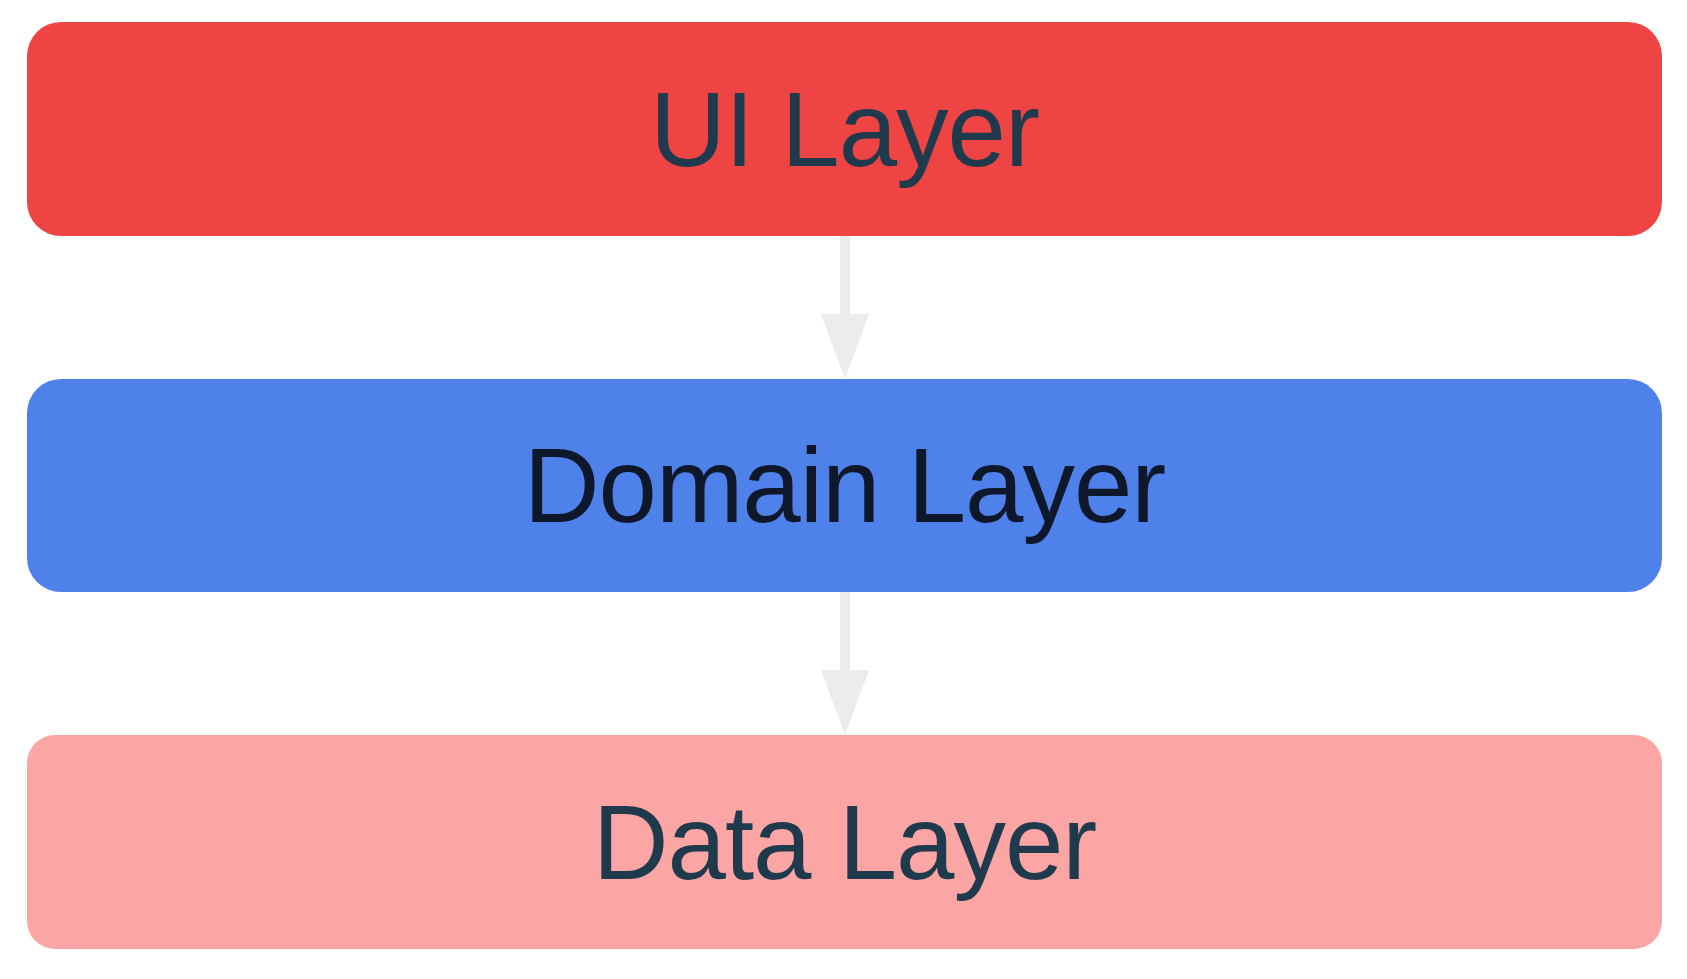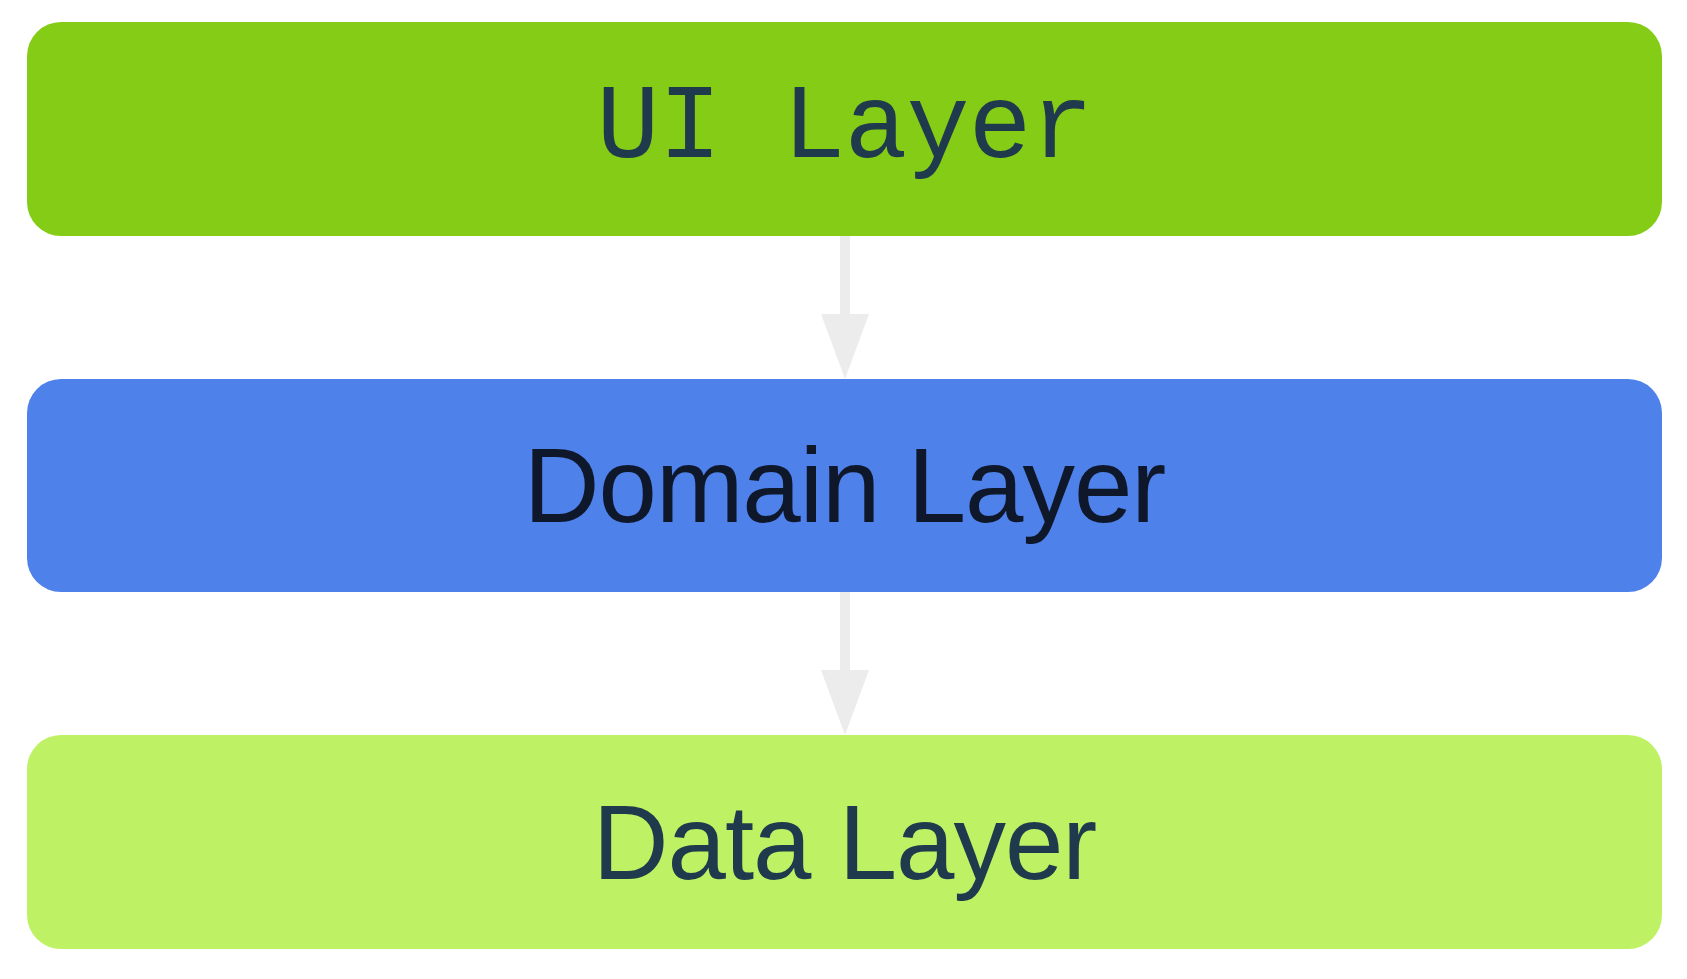--- a/index.html
+++ b/index.html
@@ -41,21 +41,21 @@
     align-items: stretch;
     justify-content: center;
   }
   .arrow-gap svg { display: block; }
 </style>
 </head>
 <body style="background-color: rgb(255, 255, 255);">
 
 <div class="canvas">
 
-  <div class="layer-box layer-box--top" style="background-color: #84cc16; font-family: Liberation Mono, monospace;">
+  <div class="layer-box layer-box--top" style="background-color: #ef4444;">
     <span class="layer-label" style="color: rgb(31, 58, 76);">UI Layer</span>
   </div>
 
   <div class="arrow-gap" style="color: rgb(236, 236, 236);">
     <svg width="48" height="143" viewBox="0 0 48 143" aria-hidden="true">
       <rect x="19" y="0" width="10" height="80" fill="currentColor"></rect>
       <polygon points="0,78 48,78 24,143" fill="currentColor"></polygon>
     </svg>
   </div>
 
@@ -63,17 +63,17 @@
     <span class="layer-label" style="color: #0f172a;">Domain Layer</span>
   </div>
 
   <div class="arrow-gap" style="color: rgb(236, 236, 236);">
     <svg width="48" height="143" viewBox="0 0 48 143" aria-hidden="true">
       <rect x="19" y="0" width="10" height="80" fill="currentColor"></rect>
       <polygon points="0,78 48,78 24,143" fill="currentColor"></polygon>
     </svg>
   </div>
 
-  <div class="layer-box layer-box--bottom" style="background-color: #bef264;">
+  <div class="layer-box layer-box--bottom" style="background-color: #fca5a5; border-radius: 28px;">
     <span class="layer-label" style="color: rgb(31, 58, 76);">Data Layer</span>
   </div>
 
 </div>
 
 </body></html>

